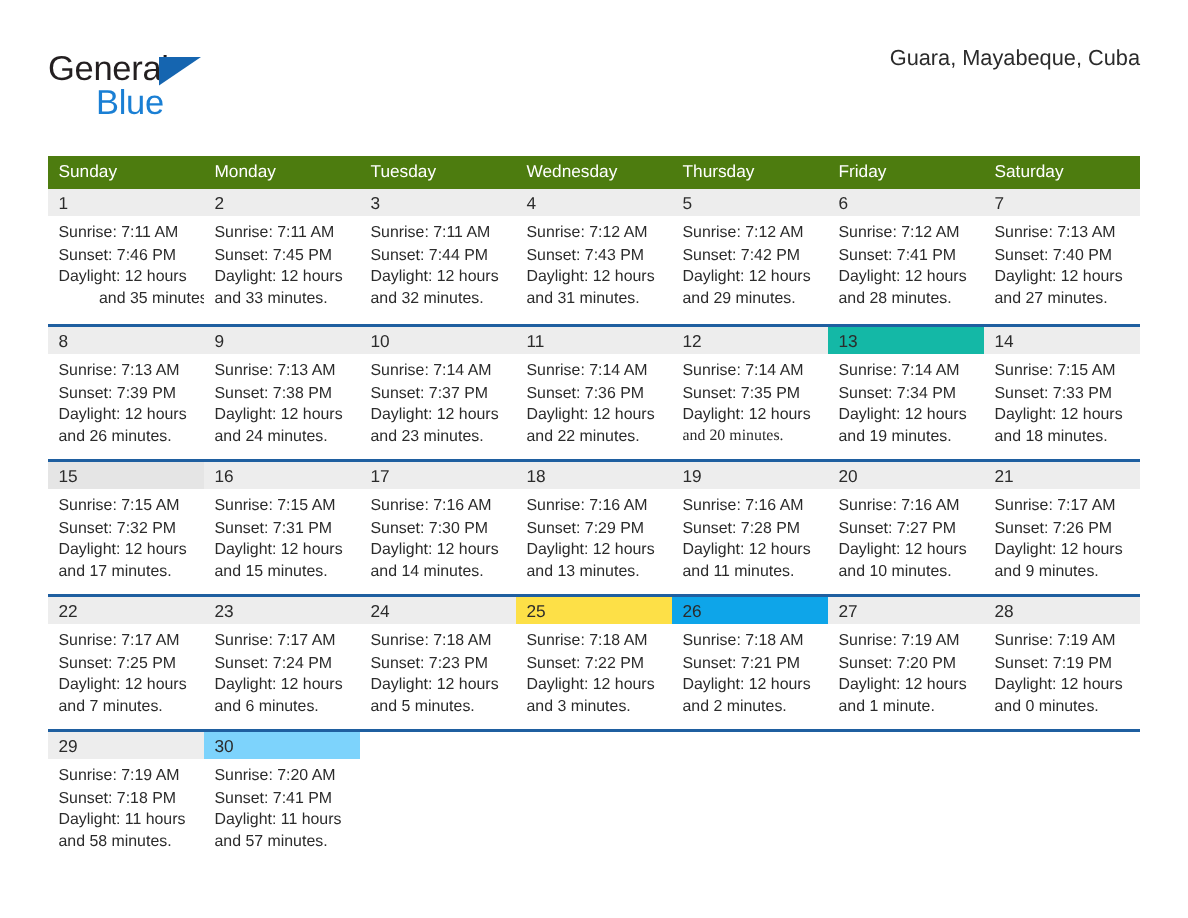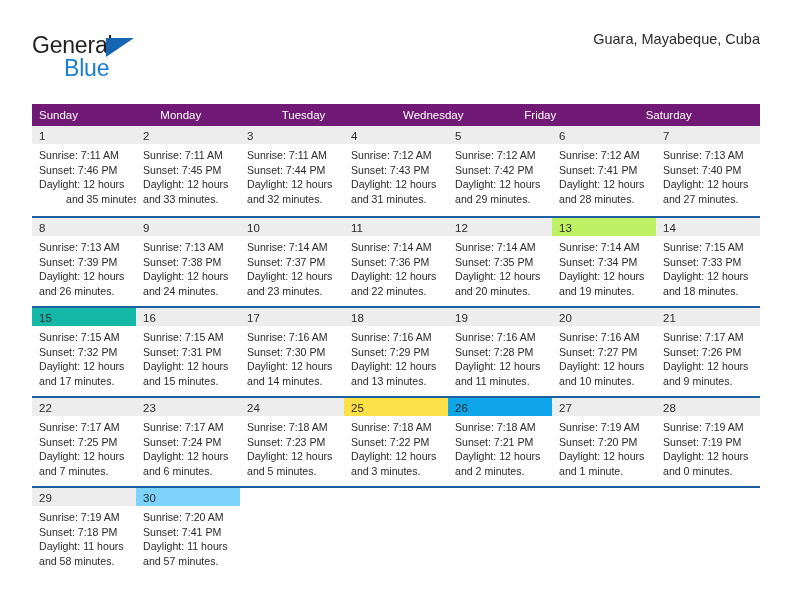--- a/index.html
+++ b/index.html
@@ -156,25 +156,26 @@
       <span class="logo-blue" style="color: rgb(26, 127, 212);">Blue</span>
     </div>
 
     <div class="title-block">
       <div class="cal-sub">Guara, Mayabeque, Cuba</div>
     </div>
 
   </div>
 
   <div class="calendar">
-    <div class="weekdays" id="weekday-row" style="background: #701a75;">
+    <div class="weekdays" id="weekday-row" style="background: #4d7c0f;">
         <div class="weekday" style="color: rgb(255, 255, 255);">Sunday</div>
         <div class="weekday" style="color: rgb(255, 255, 255);">Monday</div>
         <div class="weekday" style="color: rgb(255, 255, 255);">Tuesday</div>
         <div class="weekday" style="color: rgb(255, 255, 255);">Wednesday</div>
+        <div class="weekday" style="color: rgb(255, 255, 255);">Thursday</div>
         <div class="weekday" style="color: rgb(255, 255, 255);">Friday</div>
         <div class="weekday" style="color: rgb(255, 255, 255);">Saturday</div>
       </div>
     <div id="weeks-container">
         <div class="week" style="border-top-color: rgb(31, 95, 160);">
           <div class="day filled">
             <div class="daynum-bar" style="background: rgb(237, 237, 237);"><span class="daynum" style="color: rgb(43, 43, 43);">1</span></div>
             <div class="day-lines">
               <div class="dl" style="color: rgb(43, 43, 43);">Sunrise: 7:11 AM</div>
               <div class="dl" style="color: rgb(43, 43, 43);">Sunset: 7:46 PM</div>
@@ -273,45 +274,45 @@
               <div class="dl" style="color: rgb(43, 43, 43);">Daylight: 12 hours</div>
               <div class="dl" style="color: rgb(43, 43, 43);">and 22 minutes.</div>
             </div>
           </div>
           <div class="day filled">
             <div class="daynum-bar" style="background: rgb(237, 237, 237);"><span class="daynum" style="color: rgb(43, 43, 43);">12</span></div>
             <div class="day-lines">
               <div class="dl" style="color: rgb(43, 43, 43);">Sunrise: 7:14 AM</div>
               <div class="dl" style="color: rgb(43, 43, 43);">Sunset: 7:35 PM</div>
               <div class="dl" style="color: rgb(43, 43, 43);">Daylight: 12 hours</div>
-              <div class="dl" style="color: rgb(43, 43, 43);">and 20 minutes.</div>
-            </div>
-          </div>
-          <div class="day filled">
-            <div class="daynum-bar" style="background: #bef264;"><span class="daynum" style="color: rgb(43, 43, 43);">13</span></div>
+              <div class="dl" style="color: rgb(43, 43, 43); font-family: Liberation Serif, serif;">and 20 minutes.</div>
+            </div>
+          </div>
+          <div class="day filled">
+            <div class="daynum-bar" style="background: #14b8a6;"><span class="daynum" style="color: rgb(43, 43, 43);">13</span></div>
             <div class="day-lines">
               <div class="dl" style="color: rgb(43, 43, 43);">Sunrise: 7:14 AM</div>
               <div class="dl" style="color: rgb(43, 43, 43);">Sunset: 7:34 PM</div>
               <div class="dl" style="color: rgb(43, 43, 43);">Daylight: 12 hours</div>
               <div class="dl" style="color: rgb(43, 43, 43);">and 19 minutes.</div>
             </div>
           </div>
           <div class="day filled">
             <div class="daynum-bar" style="background: rgb(237, 237, 237);"><span class="daynum" style="color: rgb(43, 43, 43);">14</span></div>
             <div class="day-lines">
               <div class="dl" style="color: rgb(43, 43, 43);">Sunrise: 7:15 AM</div>
               <div class="dl" style="color: rgb(43, 43, 43);">Sunset: 7:33 PM</div>
               <div class="dl" style="color: rgb(43, 43, 43);">Daylight: 12 hours</div>
               <div class="dl" style="color: rgb(43, 43, 43);">and 18 minutes.</div>
             </div>
           </div>
         </div>
         <div class="week" style="border-top-color: rgb(31, 95, 160);">
           <div class="day filled">
-            <div class="daynum-bar" style="background: #14b8a6;"><span class="daynum" style="color: rgb(43, 43, 43);">15</span></div>
+            <div class="daynum-bar" style="background: #e5e5e5;"><span class="daynum" style="color: rgb(43, 43, 43);">15</span></div>
             <div class="day-lines">
               <div class="dl" style="color: rgb(43, 43, 43);">Sunrise: 7:15 AM</div>
               <div class="dl" style="color: rgb(43, 43, 43);">Sunset: 7:32 PM</div>
               <div class="dl" style="color: rgb(43, 43, 43);">Daylight: 12 hours</div>
               <div class="dl" style="color: rgb(43, 43, 43);">and 17 minutes.</div>
             </div>
           </div>
           <div class="day filled">
             <div class="daynum-bar" style="background: rgb(237, 237, 237);"><span class="daynum" style="color: rgb(43, 43, 43);">16</span></div>
             <div class="day-lines">

